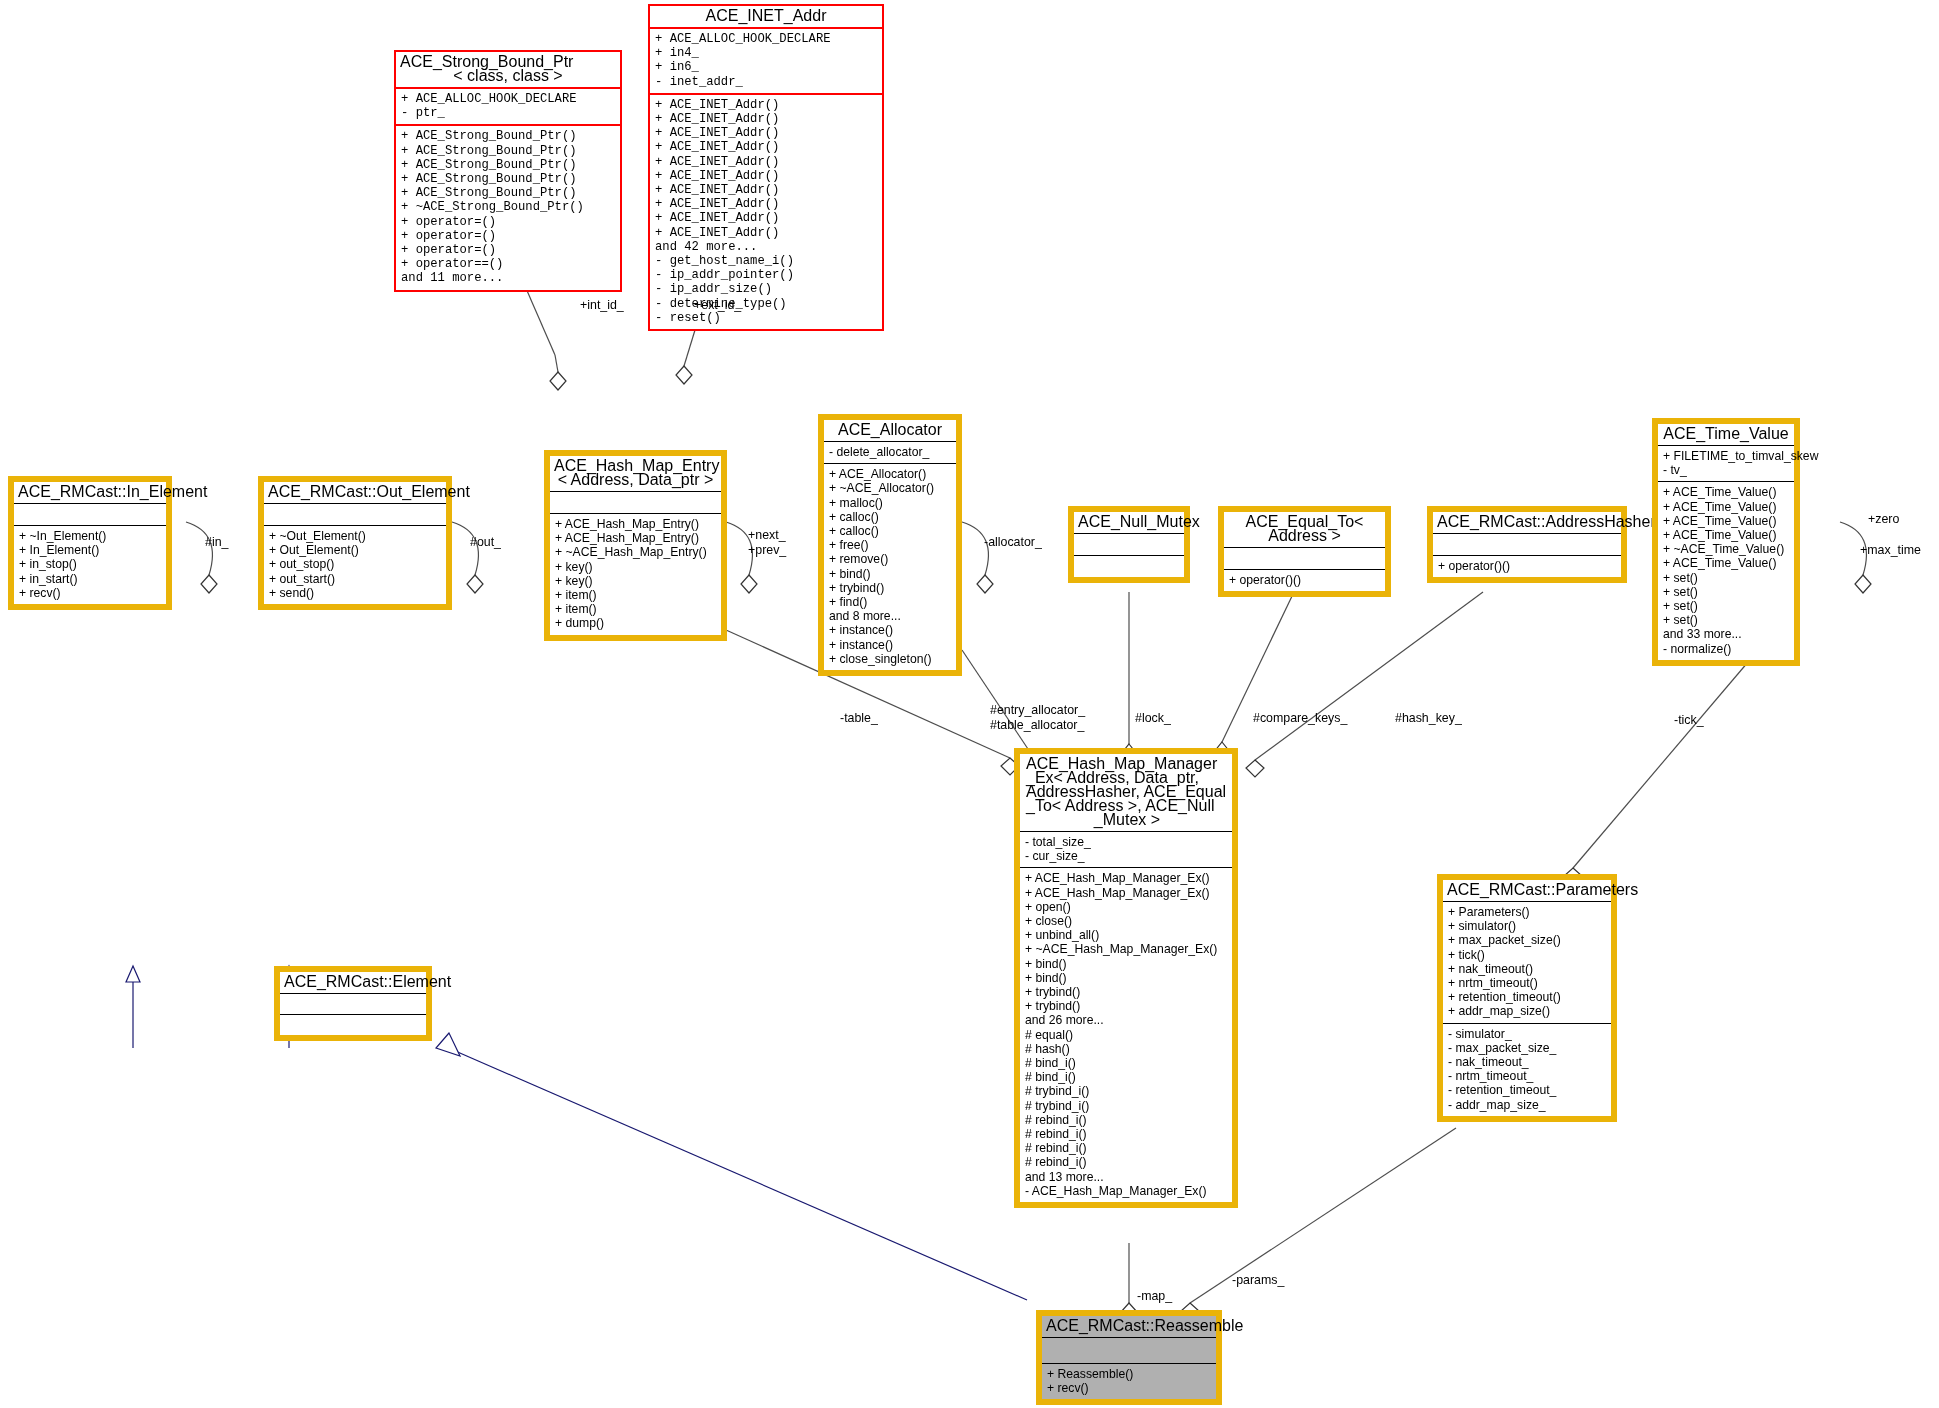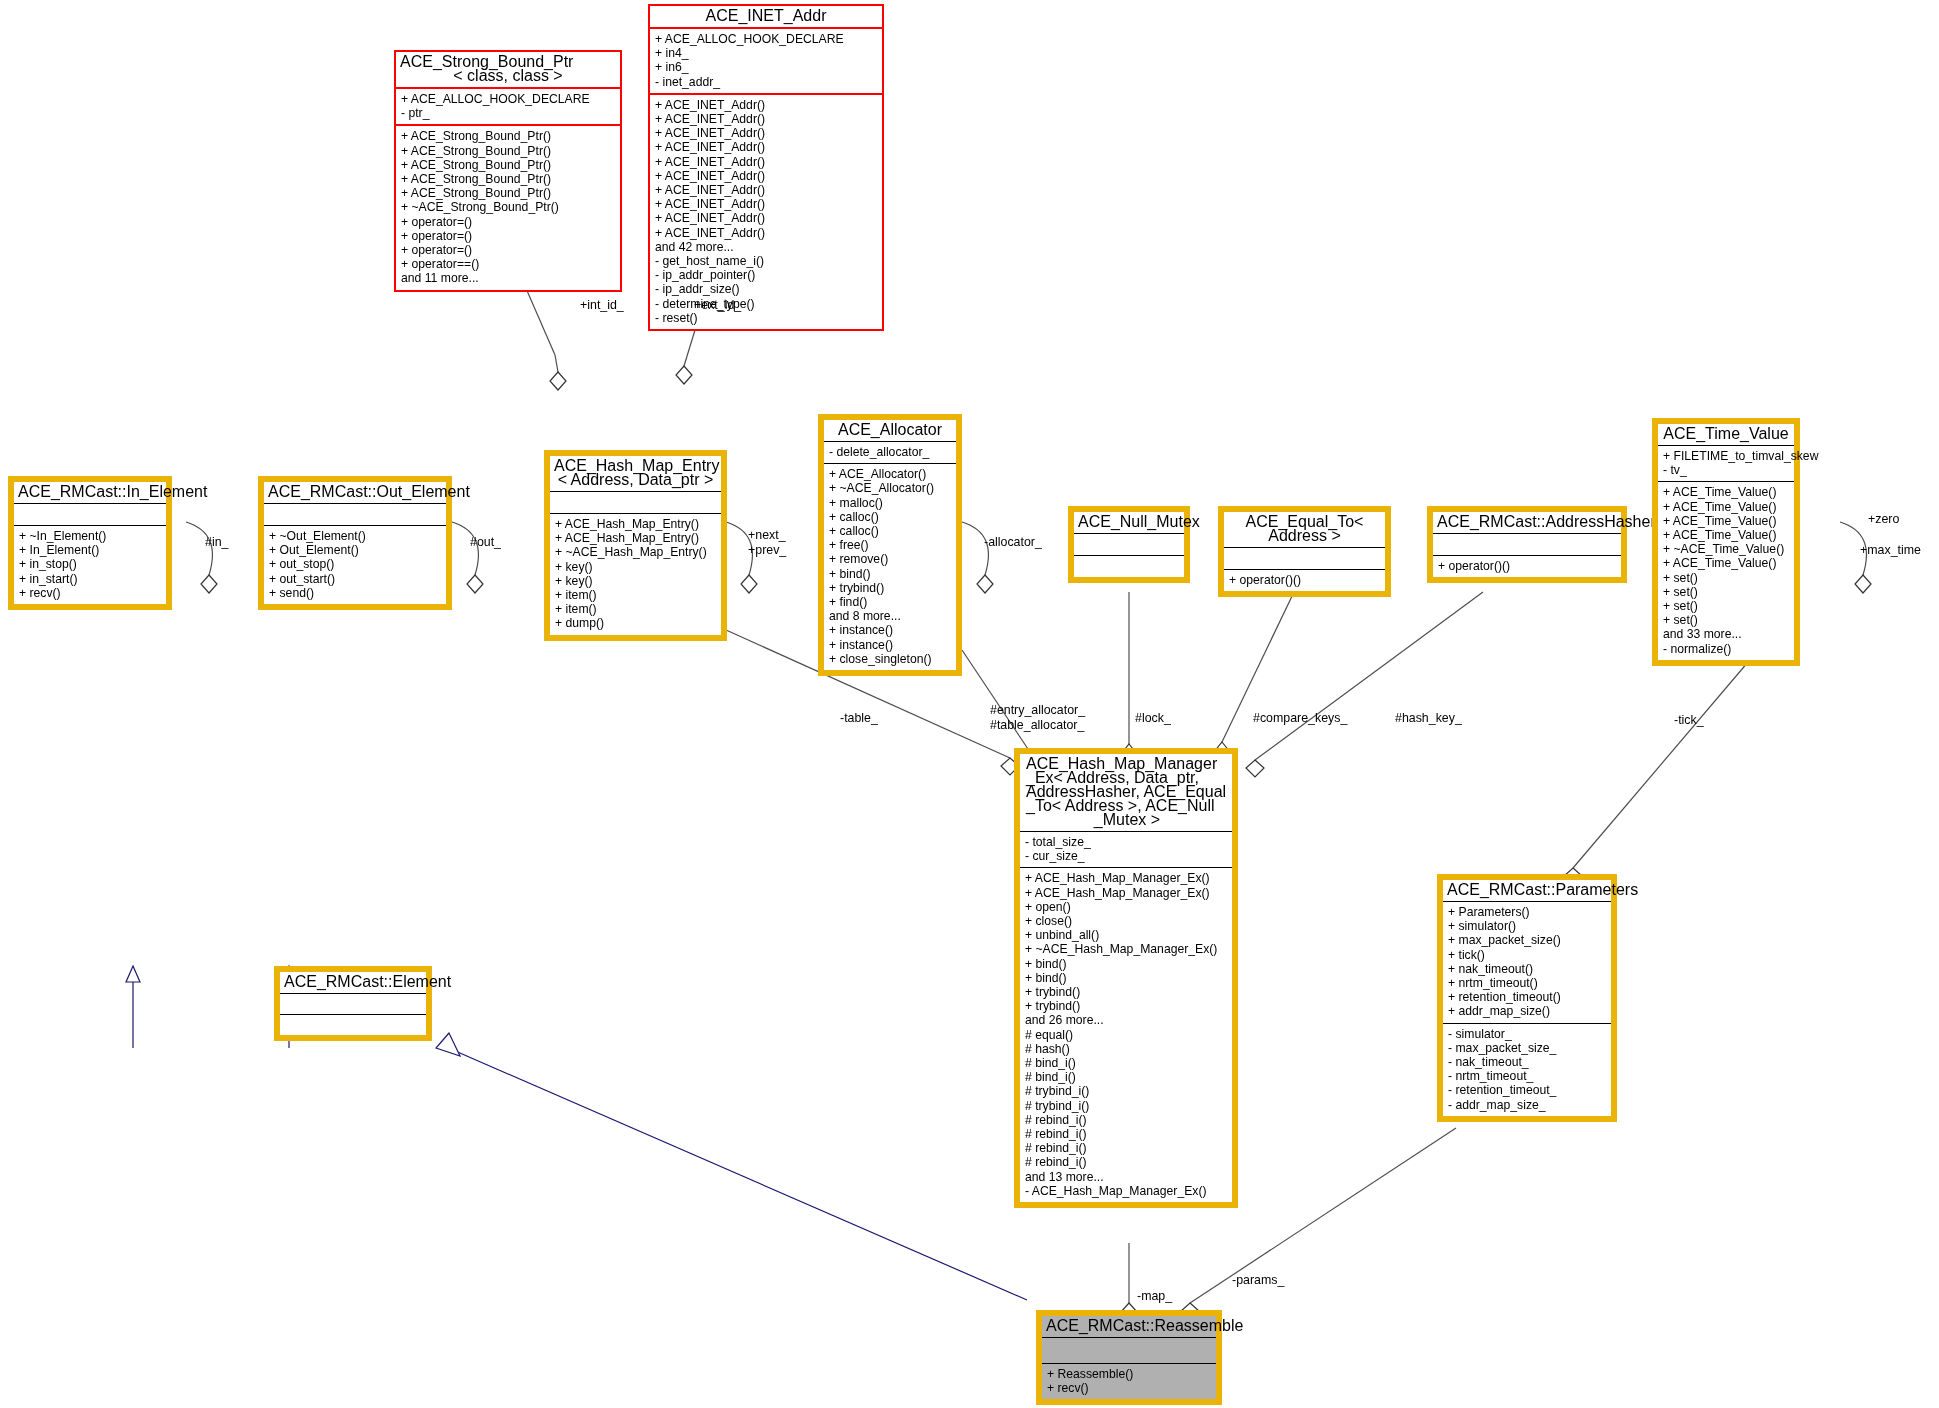--- a/index.html
+++ b/index.html
@@ -5,21 +5,21 @@
   html,body{margin:0;padding:0;background:#ffffff;}
   body{font-family:"Liberation Sans","DejaVu Sans",sans-serif;}
   #canvas{position:relative;width:1939px;height:1408px;background:#fff;overflow:hidden;}
   svg#edges{position:absolute;left:0;top:0;width:1939px;height:1408px;pointer-events:none;}
 
   .uml{position:absolute;box-sizing:border-box;background:#fff;border:6px solid #eab308;}
   .uml.red{border:2px solid #ff0000;}
   .uml.grey{background:#b0b0b0;}
   .uml .sec{box-sizing:border-box;}
   .uml .sec + .sec{border-top:1px solid #000;}
-  .uml.red .sec + .sec{border-top:2px solid #ff0000;}
+  .uml.red .sec + .sec{border-top:2px solid #ff0000;font-family:Liberation Mono, monospace;}
   .uml .title{text-align:center;padding:3px 4px 4px 4px;line-height:14px;}
   .uml .rows{padding:3px 5px 4px 5px;line-height:14.2px;}
   .uml .rows.empty{height:22px;padding:0;}
   .uml .row{white-space:nowrap;}
   .t12{font-size:16px;color:#000;}
   .t11{font-size:12.2px;color:#000;}
 
   .elabel{position:absolute;font-size:12.4px;color:#000;white-space:nowrap;line-height:14px;}
 </style>
 </head>

